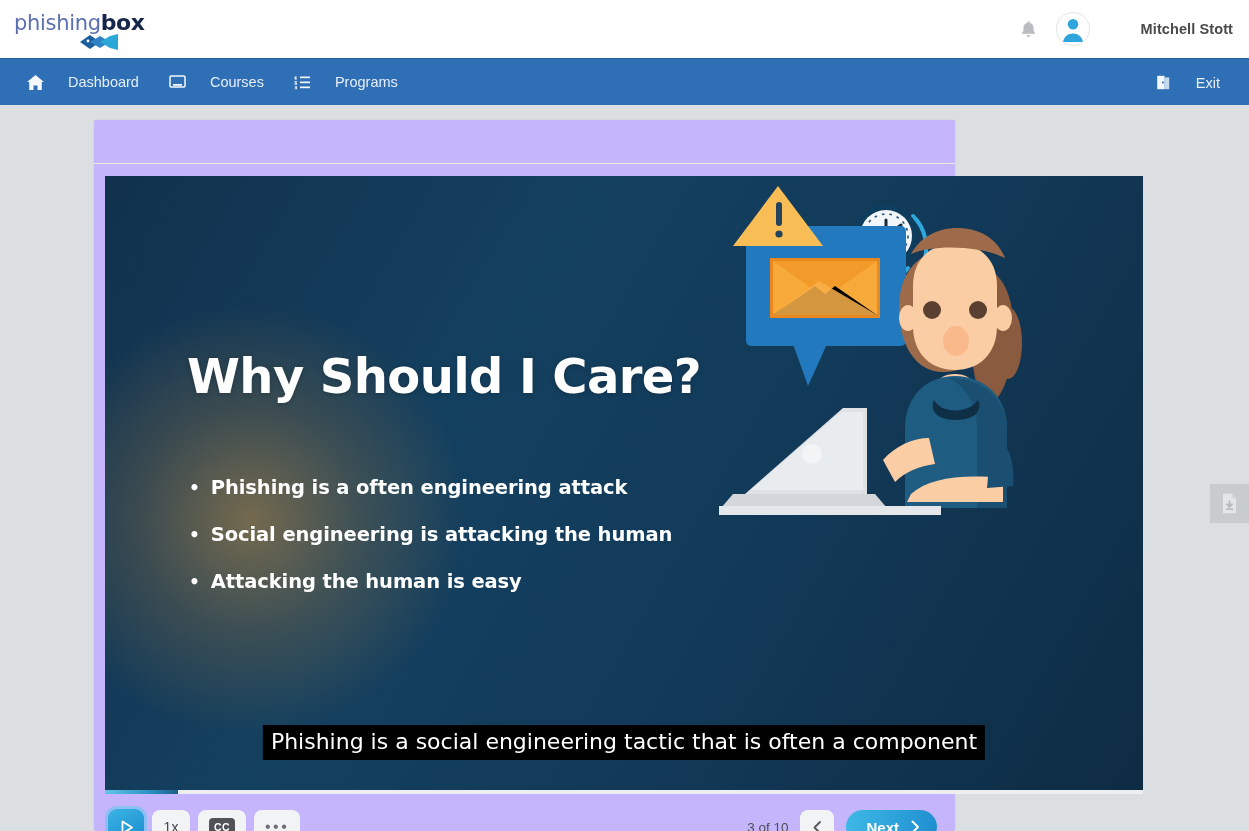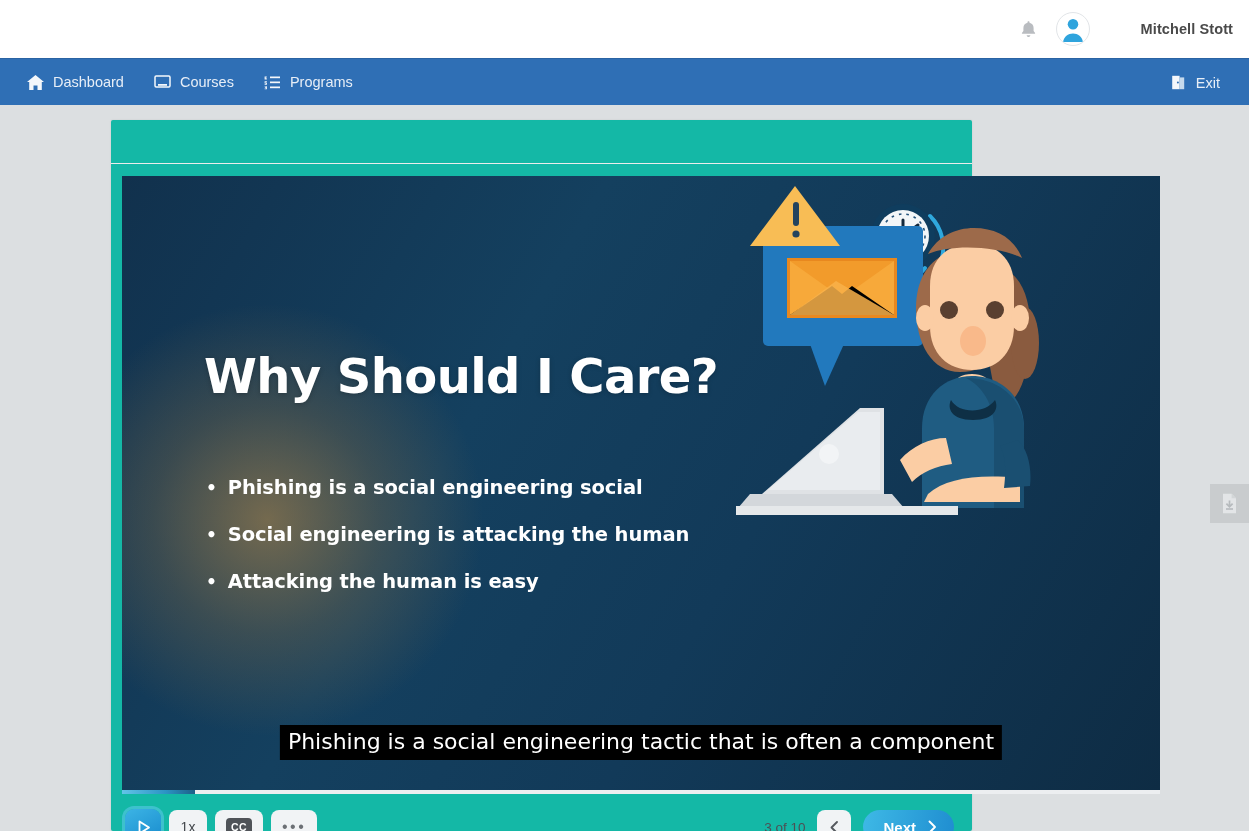--- a/index.html
+++ b/index.html
@@ -55,38 +55,38 @@
   
   .navbar {
     position: absolute; top: 58px; left: 0;
     width: 1249px; height: 47px;
     background: #2f6fb5;
     border-top: 1px solid #2a63a3;
     display: flex; align-items: center;
   }
   .nav-items { display: flex; align-items: center; padding-left: 12px; }
   .nav-item {
-    display: flex; align-items: center; gap: 9px;
+    display: flex; align-items: center; gap: 24px;
     padding: 0 15px; height: 47px; cursor: pointer;
     color: #e7eef7; font-size: 14.5px;
   }
   .nav-item .nav-ico {
     display: flex; align-items: center; justify-content: center;
     width: 17px; height: 17px; opacity: .95;
   }
   .nav-right {
     position: absolute; right: 14px; top: 0; height: 47px;
     display: flex; align-items: flex-start;
   }
 
   
   .card {
-    position: absolute; left: 111px; top: 120px;
+    position: absolute; left: 94px; top: 120px;
     width: 861px; height: 711px;
-    background: #14b8a6;
+    background: #c4b5fd;
     border-radius: 2px;
     box-shadow: 0 0 2px rgba(0,0,0,.10);
   }
   .card-topbar {
     height: 44px; border-bottom: 1px solid #ececec;
   }
 
   
   .slide-outer { padding: 12px 11px 0 11px; }
   .slide {
@@ -191,20 +191,31 @@
     width: 39px; height: 39px;
     background: #c9ccce;
     display: flex; align-items: center; justify-content: center;
     cursor: pointer;
   }
 </style>
 </head>
 <body>
 
 <div class="header">
+  <div class="logo-wrap">
+    <div class="logo-text">
+      <span class="logo-phishing">phishing</span><span class="logo-box">box</span>
+    </div>
+    <svg class="logo-fish" width="56" height="20" viewBox="0 0 56 20">
+      <polygon points="14,10 24,3 34,10 24,17" fill="#1b5f9e"></polygon>
+      <polygon points="24,10 34,4 44,10 34,16" fill="#2f83c4"></polygon>
+      <polygon points="34,10 44,4 52,2 52,18 44,16" fill="#2aa8d8"></polygon>
+      <circle cx="22" cy="9" r="1.4" fill="#ffffff"></circle>
+    </svg>
+  </div>
 
   <div class="header-right">
     <div class="bell-btn">
       <svg width="17" height="19" viewBox="0 0 17 19">
         <path d="M8.5 1.2c-.6 0-1 .4-1 1v.6C5 3.3 3.4 5.4 3.4 8v3l-1.5 2.1c-.2.3 0 .7.4.7h12.4c.4 0 .6-.4.4-.7L13.6 11V8c0-2.6-1.6-4.7-4.1-5.2v-.6c0-.6-.4-1-1-1z" fill="#b9bcc0"></path>
         <path d="M6.6 15.2c.2 1.1 1 1.9 1.9 1.9s1.7-.8 1.9-1.9z" fill="#b9bcc0"></path>
       </svg>
     </div>
     <div class="avatar">
       <svg width="34" height="34" viewBox="0 0 34 34">
@@ -282,21 +293,21 @@
   <div class="card-topbar"></div>
 
   <div class="slide-outer">
     <div class="slide">
 
       <div class="slide-title">Why Should I Care?</div>
 
       <div class="bullets">
         <div class="bullet">
           <span class="dot">•</span>
-          <span>Phishing is a social engineering social</span>
+          <span>Phishing is a often engineering attack</span>
         </div>
         <div class="bullet">
           <span class="dot">•</span>
           <span>Social engineering is attacking the human</span>
         </div>
         <div class="bullet">
           <span class="dot">•</span>
           <span>Attacking the human is easy</span>
         </div>
       </div>

